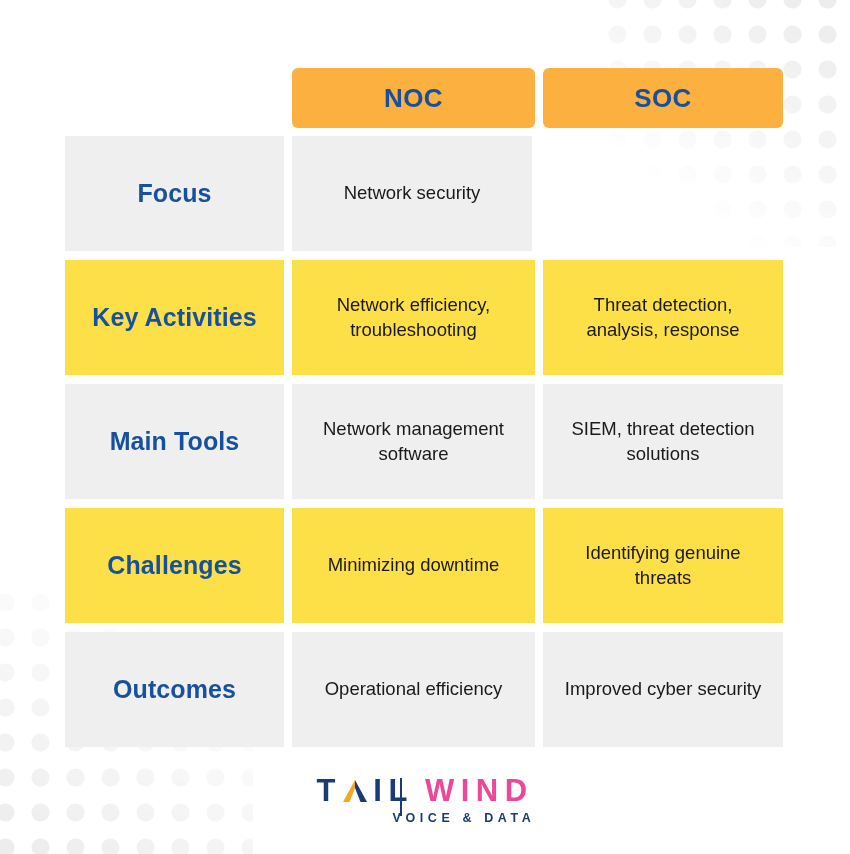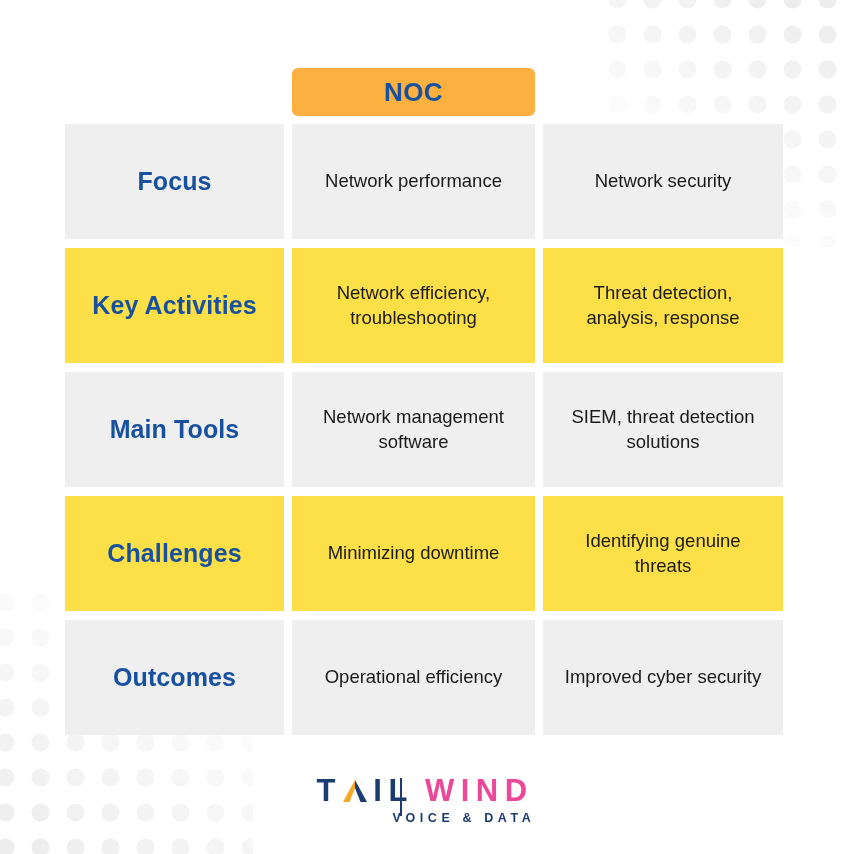--- a/index.html
+++ b/index.html
@@ -63,21 +63,21 @@
     text-align: center;
   }
   .col-label { width: 219px; flex: 0 0 219px; }
   .col-noc   { width: 243px; flex: 0 0 243px; }
   .col-soc   { width: 240px; flex: 0 0 240px; }
 
   
   .header-row { margin-bottom: 8px; }
   .header-spacer { background: transparent; }
   .header-cell {
-    height: 48px;
+    height: 60px;
     background: #fbb040;
     border-radius: 6px;
     color: #17509e;
     font-size: 26px;
     font-weight: bold;
     letter-spacing: 0.4px;
   }
 
   
   .body-cell {
@@ -160,28 +160,28 @@
 <div class="dots dots-tr"></div>
 <div class="dots dots-bl"></div>
 
 <div class="table">
 
   <div class="row header-row">
     <div class="cell col-label header-spacer"></div>
     <div class="cell col-noc header-cell">
       <span>NOC</span>
     </div>
+    <div class="cell col-soc header-cell">
+      <span>SOC</span>
+    </div>
   </div>
 
   <div class="row shade-a">
     <div class="cell col-label body-cell">
       <span class="label-text">Focus</span>
-    </div>
-    <div class="cell col-noc body-cell">
-      <span class="value-text">Network performance</span>
     </div>
     <div class="cell col-soc body-cell">
       <span class="value-text">Network security</span>
     </div>
   </div>
 
   <div class="row shade-b">
     <div class="cell col-label body-cell">
       <span class="label-text">Key Activities</span>
     </div>

